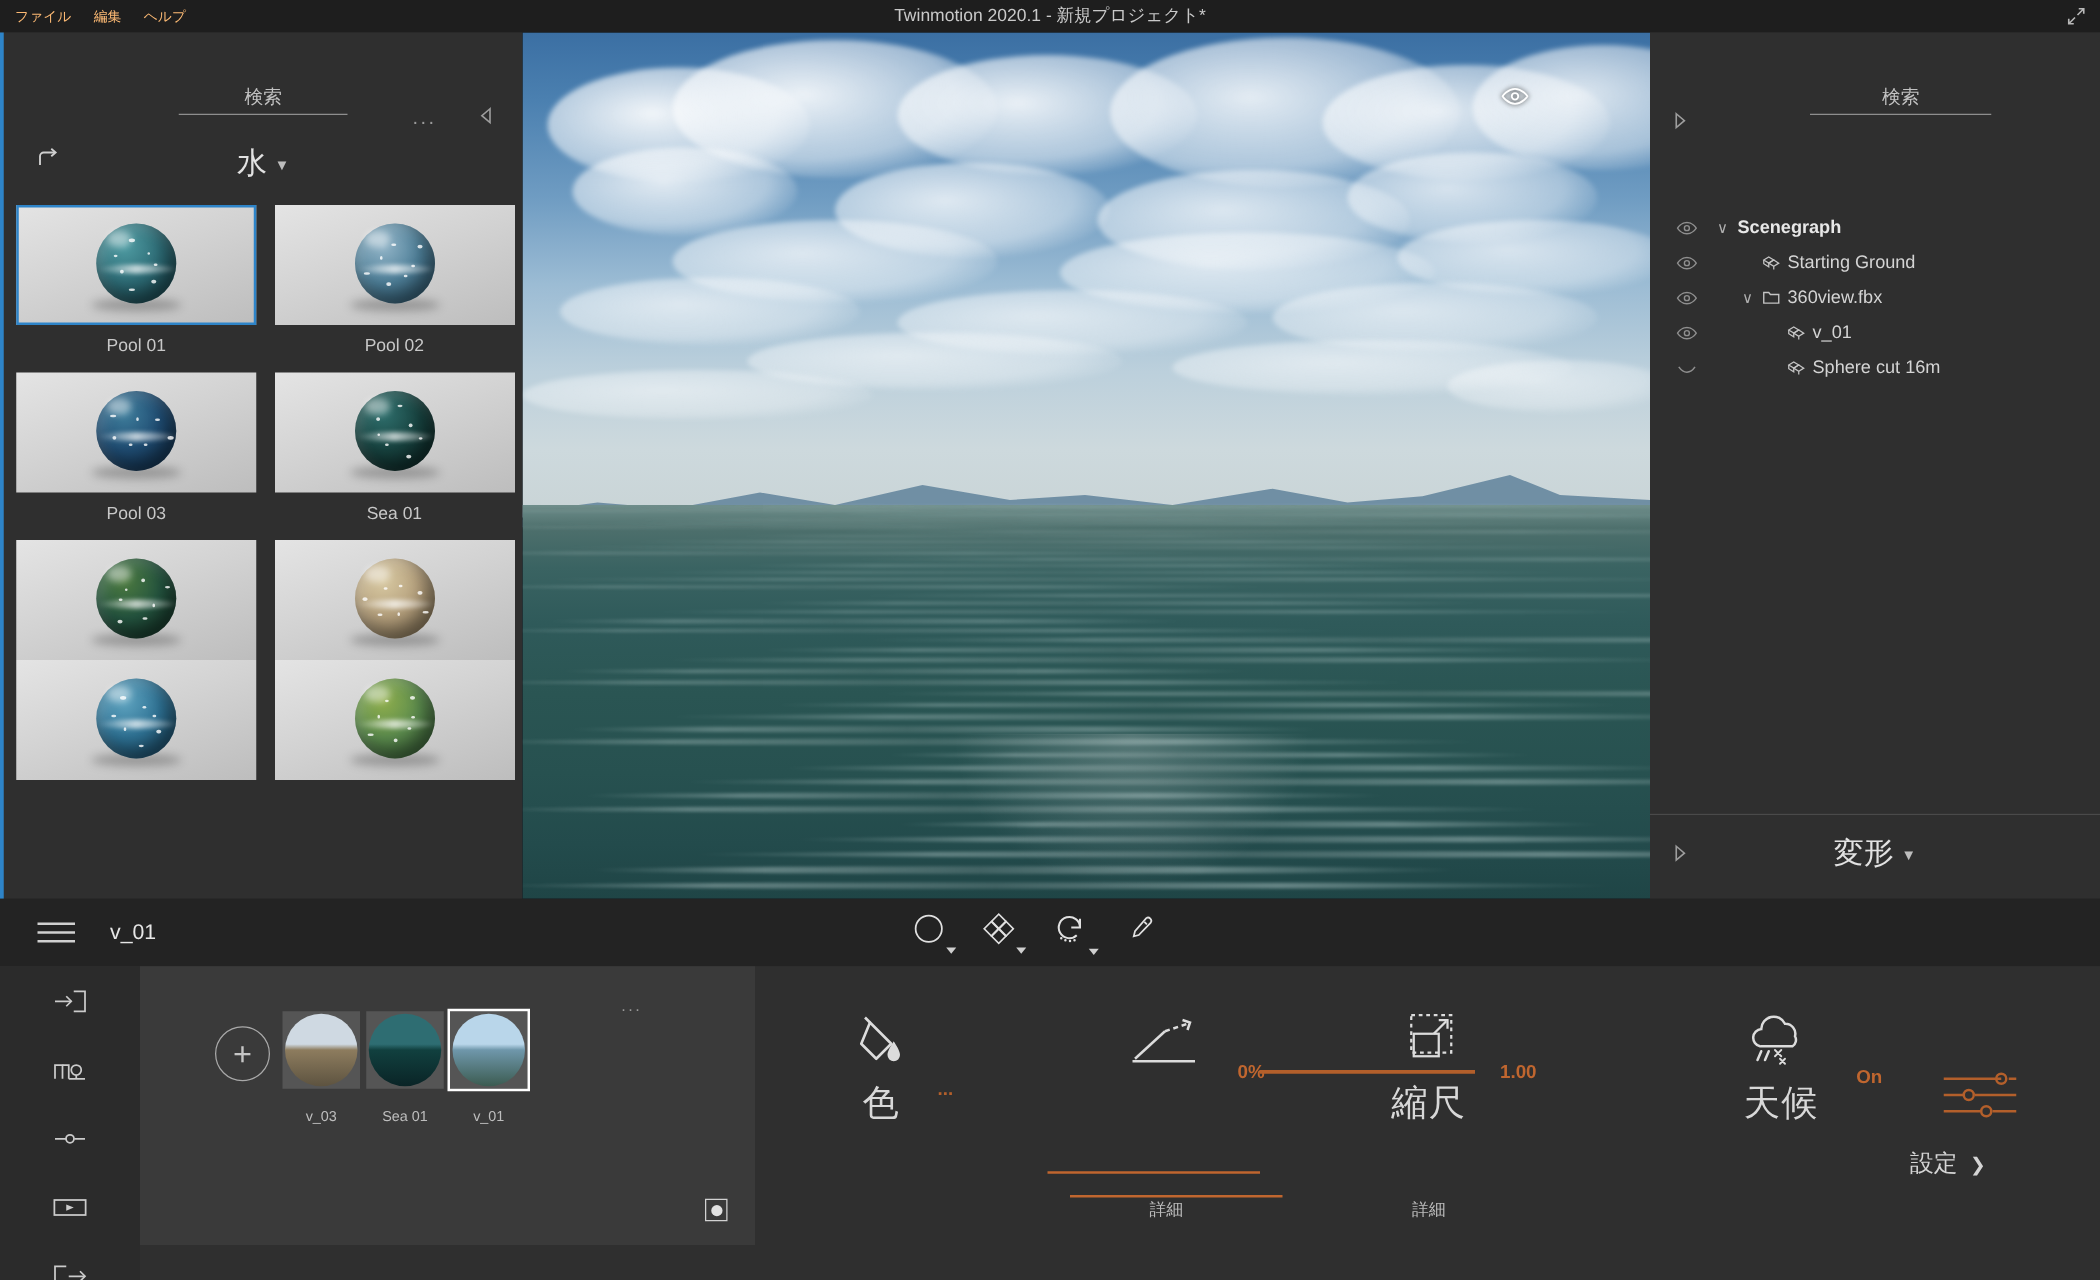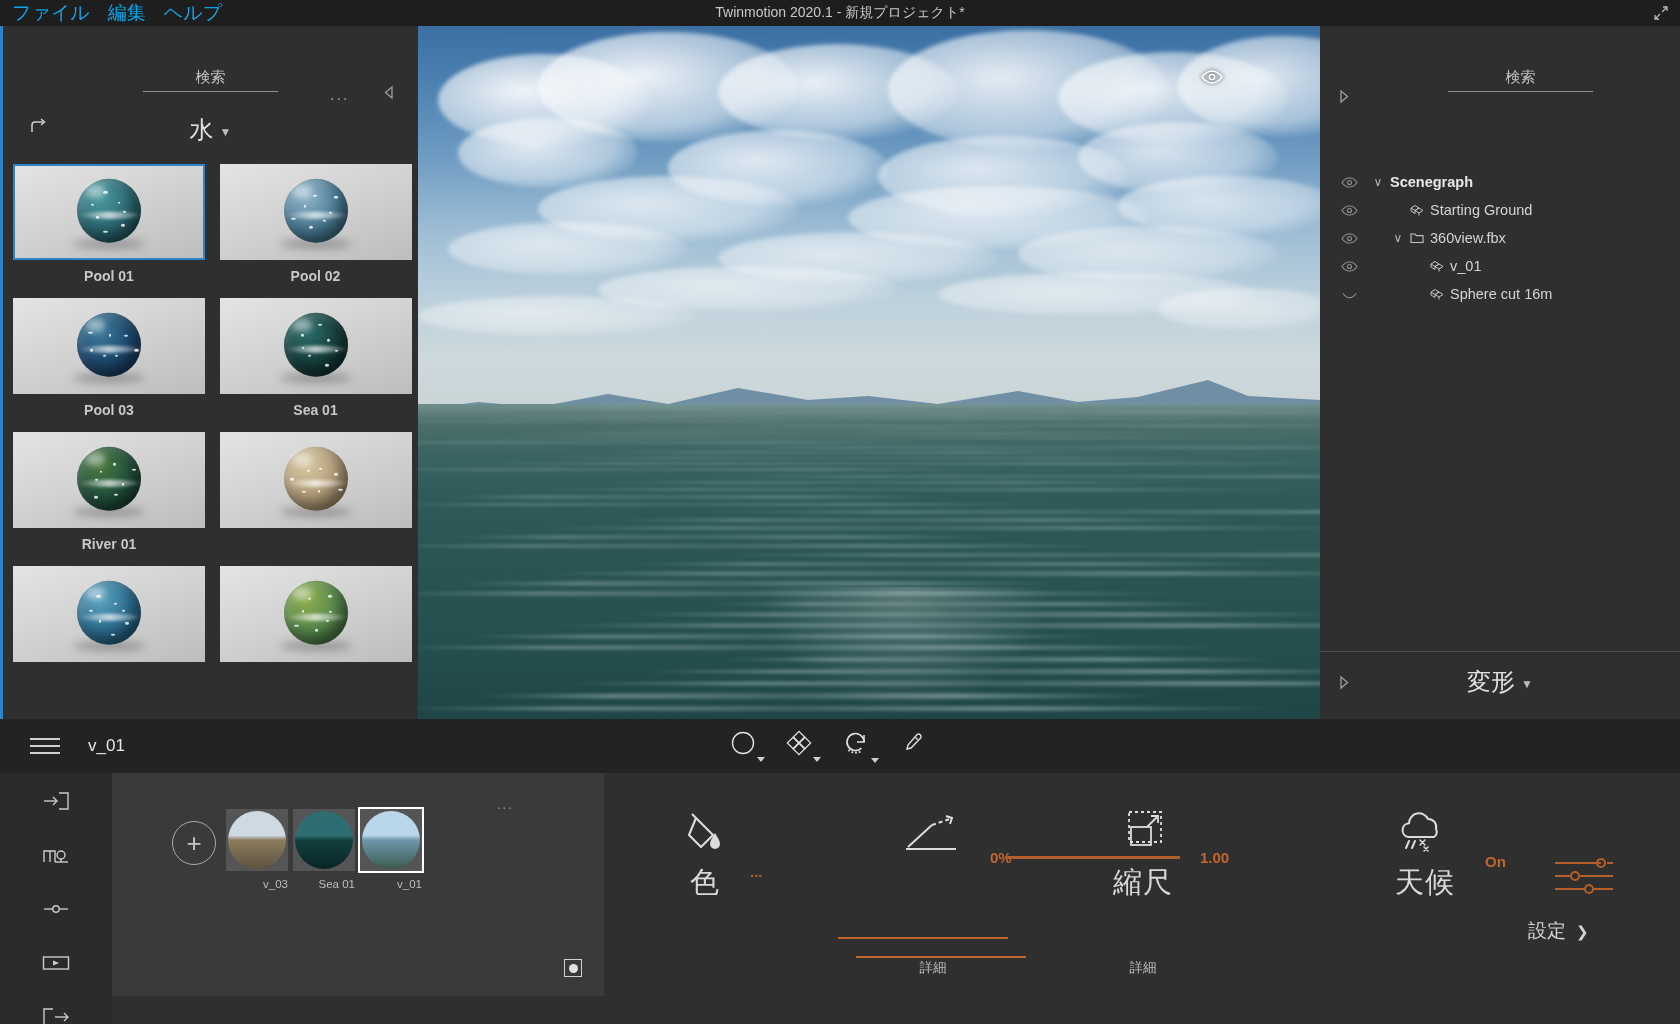--- a/index.html
+++ b/index.html
@@ -11,21 +11,21 @@
     color: #d6d6d6;
   }
   #app { position: relative; width: 1680px; height: 1024px; background: #2b2b2b; }
 
   
   #titlebar {
     position: absolute; left: 0; top: 0; width: 1680px; height: 26px;
     background: #1e1e1e; display: flex; align-items: center;
   }
   #menu { display: flex; gap: 18px; padding-left: 12px; }
-  .menu-item { font-size: 19px; color: #0ea5e9; cursor: default; }
+  .menu-item { font-size: 11px; color: #fdba74; cursor: default; }
   #title-text {
     position: absolute; left: 0; right: 0; text-align: center;
     font-size: 14px; color: #c9c9c9; pointer-events: none;
   }
   #win-expand {
     position: absolute; right: 10px; top: 4px; width: 18px; height: 18px;
     color: #b8b8b8;
   }
 
   
@@ -48,21 +48,21 @@
   #lib-cat {
     position: absolute; left: 0; right: 0; top: 88px; text-align: center;
     font-size: 24px; color: #e2e2e2;
   }
   #lib-cat .caret { font-size: 12px; margin-left: 6px; vertical-align: middle; color: #bdbdbd; }
 
   #mat-grid {
     position: absolute; left: 10px; top: 138px; width: 400px;
     display: grid; grid-template-columns: 1fr 1fr; gap: 0 13px;
   }
-  .mat-cell { width: 192px; font-weight: bold; }
+  .mat-cell { width: 192px; }
   .mat-thumb {
     width: 192px; height: 96px; position: relative; overflow: hidden;
     background: linear-gradient(160deg,#e4e4e4 0%,#d3d3d3 45%,#bdbdbd 100%);
   }
   .mat-thumb.selected { outline: 2px solid #2e84c8; outline-offset: -2px; }
   .sphere {
     position: absolute; left: 50%; top: 50%; transform: translate(-50%,-52%);
     width: 64px; height: 64px; border-radius: 50%;
   }
   .sphere::after {
@@ -196,21 +196,21 @@
     display: flex; align-items: center; justify-content: center;
     color: #c6c6c6; font-size: 26px; line-height: 1; cursor: pointer;
   }
   .media-item { position: absolute; top: 36px; width: 62px; }
   .media-thumb {
     width: 62px; height: 62px; overflow: hidden; position: relative;
     background: #555;
   }
   .media-item.selected .media-thumb { outline: 2px solid #ffffff; outline-offset: 0px; }
   .media-label {
-    text-align: right; font-size: 11.5px; color: #bdbdbd; padding-top: 7px;
+    text-align: center; font-size: 11.5px; color: #bdbdbd; padding-top: 17px;
   }
   #strip-dots {
     position: absolute; left: 385px; top: 24px; color: #9a9a9a;
     font-size: 13px; letter-spacing: 2px;
   }
   #strip-toggle {
     position: absolute; left: 452px; top: 186px; width: 18px; height: 18px;
     border: 1.5px solid #d2d2d2; display: flex; align-items: center; justify-content: center;
   }
   #strip-toggle i { width: 9px; height: 9px; border-radius: 50%; background: #e2e2e2; display: block; }
@@ -353,21 +353,20 @@
               <i style="position: absolute; border-radius: 50%; background: rgba(255, 255, 255, 0.8); width: 2.5px; height: 2px; left: 22.849px; top: 23.5238px;"></i>
               <i style="position: absolute; border-radius: 50%; background: rgba(255, 255, 255, 0.8); width: 3.5px; height: 3px; left: 35.683px; top: 16.2736px;"></i>
               <i style="position: absolute; border-radius: 50%; background: rgba(255, 255, 255, 0.8); width: 4.5px; height: 2px; left: 54.9652px; top: 22.2479px;"></i>
               <i style="position: absolute; border-radius: 50%; background: rgba(255, 255, 255, 0.8); width: 2.5px; height: 3px; left: 44.8419px; top: 36.4604px;"></i>
               <i style="position: absolute; border-radius: 50%; background: rgba(255, 255, 255, 0.8); width: 3.5px; height: 2px; left: 37.211px; top: 47.4474px;"></i>
               <i style="position: absolute; border-radius: 50%; background: rgba(255, 255, 255, 0.8); width: 4.5px; height: 3px; left: 16.5982px; top: 48.7577px;"></i>
               <i style="position: absolute; border-radius: 50%; background: rgba(255, 255, 255, 0.8); width: 2.5px; height: 2px; left: 18.0107px; top: 32.4388px;"></i>
               <i style="position: absolute; left: 2%; top: 52%; width: 96%; height: 7px; background: linear-gradient(90deg, rgba(255, 255, 255, 0), rgba(255, 255, 255, 0.7), rgba(255, 255, 255, 0.1)); filter: blur(1.6px); border-radius: 50%;"></i>
             </div>
           </div>
-          <div class="mat-label">River 01</div>
         </div>
         <div class="mat-cell">
           <div class="mat-thumb">
             <div class="sphere-shadow"></div>
             <div class="sphere" style="background: radial-gradient(circle at 35% 28%, rgb(216, 201, 162) 0%, rgb(180, 159, 124) 48%, rgb(143, 124, 92) 100%); box-shadow: rgba(0, 0, 0, 0.45) -6px -8px 14px inset, rgba(255, 255, 255, 0.18) 4px 5px 10px inset;">
               <i style="position: absolute; border-radius: 50%; background: rgba(255, 255, 255, 0.8); width: 2.5px; height: 2px; left: 35.9713px; top: 21.26px;"></i>
               <i style="position: absolute; border-radius: 50%; background: rgba(255, 255, 255, 0.8); width: 3.5px; height: 3px; left: 50.5316px; top: 25.9823px;"></i>
               <i style="position: absolute; border-radius: 50%; background: rgba(255, 255, 255, 0.8); width: 4.5px; height: 2px; left: 54.6658px; top: 42.1906px;"></i>
               <i style="position: absolute; border-radius: 50%; background: rgba(255, 255, 255, 0.8); width: 2.5px; height: 3px; left: 34.2469px; top: 43.0548px;"></i>
               <i style="position: absolute; border-radius: 50%; background: rgba(255, 255, 255, 0.8); width: 3.5px; height: 2px; left: 18.5674px; top: 43.8542px;"></i>

